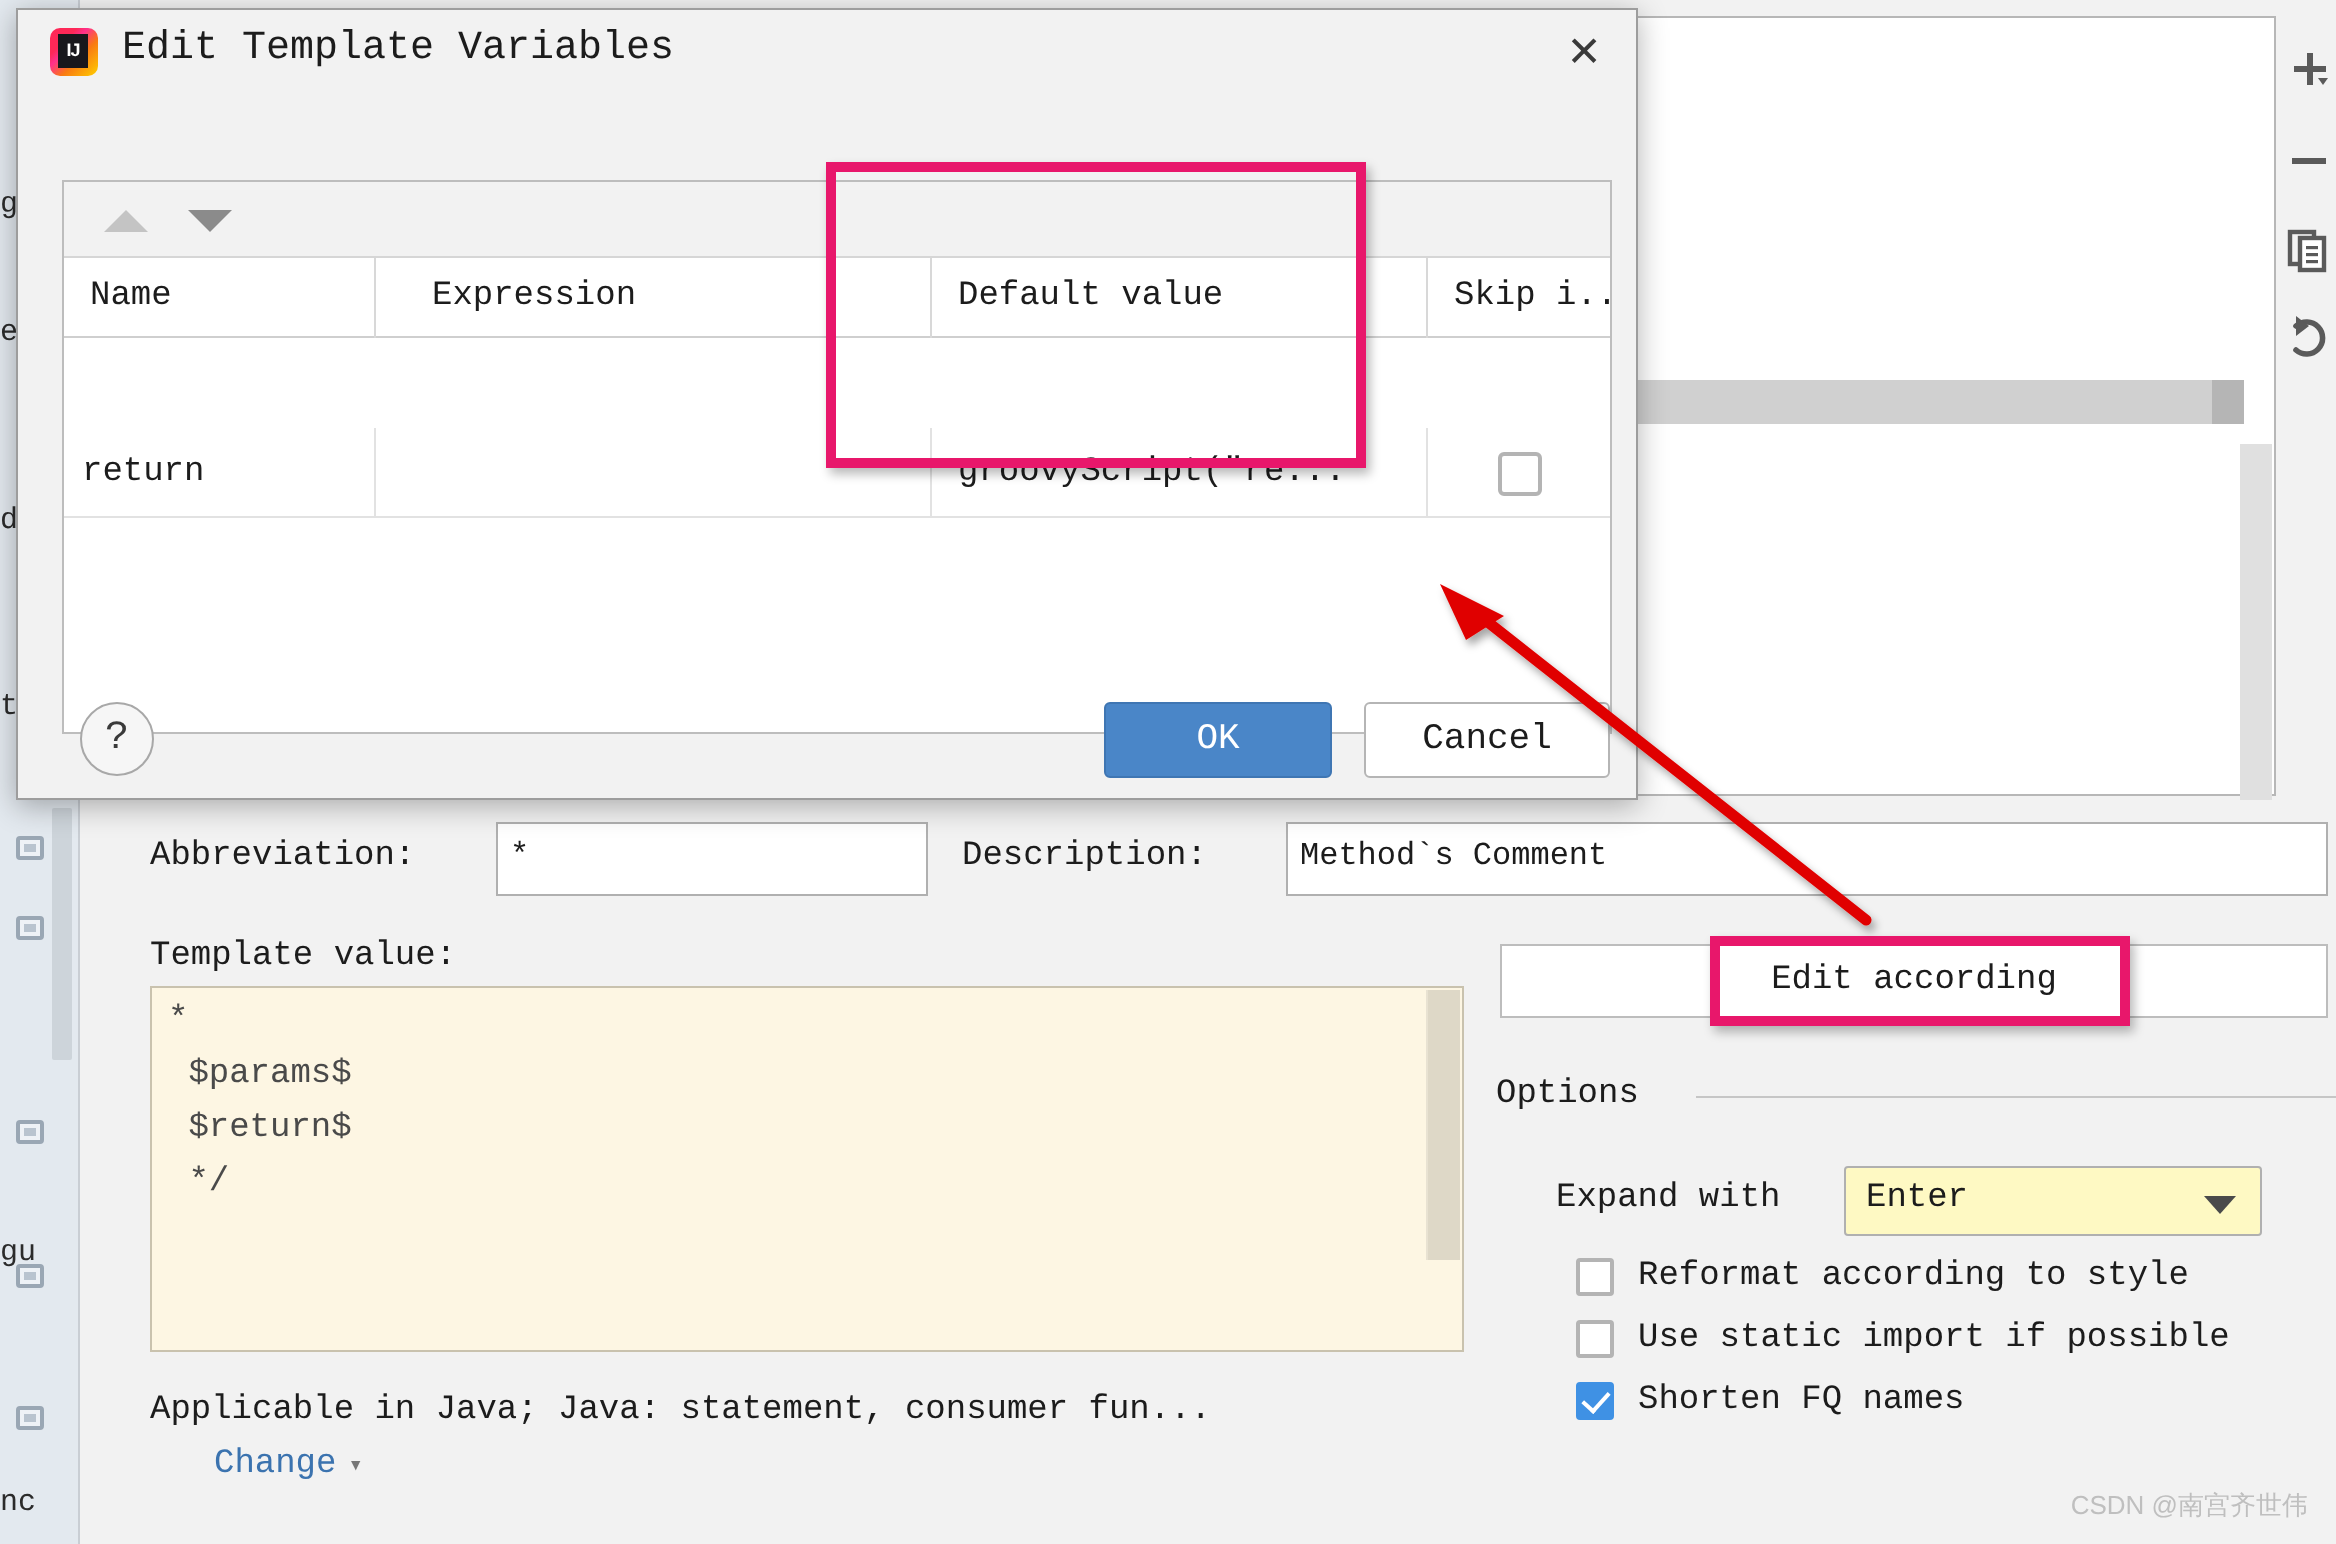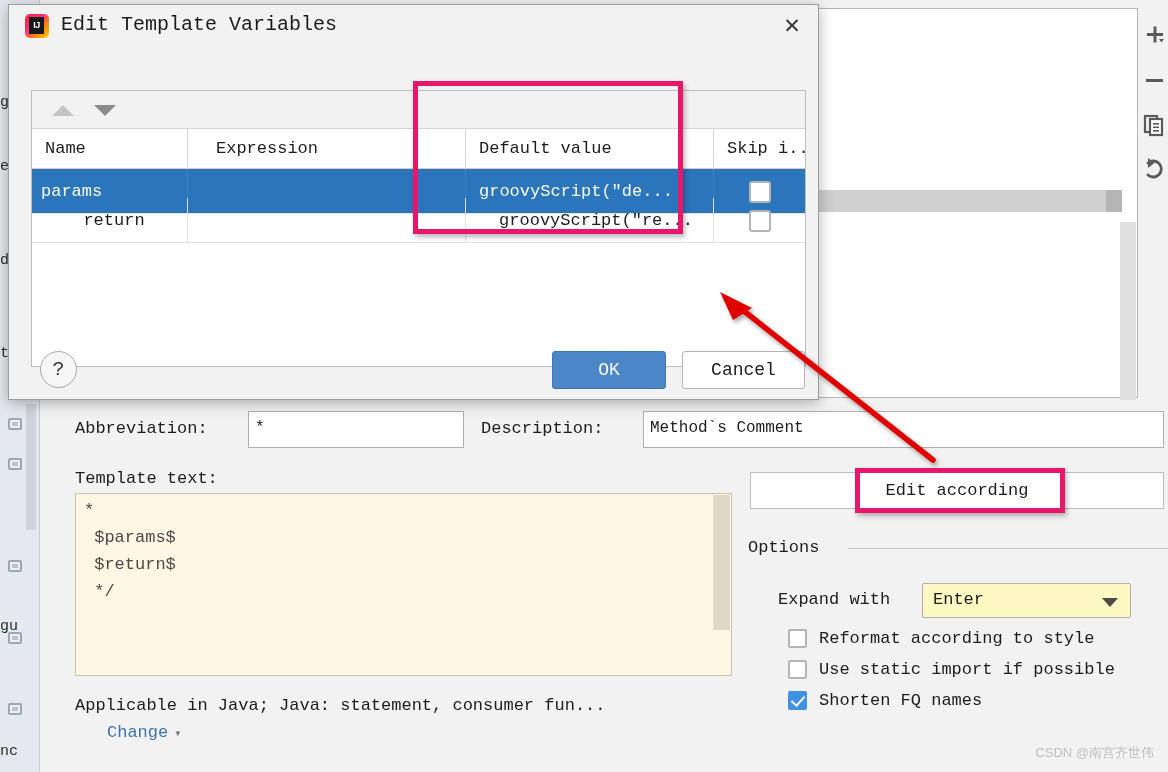--- a/index.html
+++ b/index.html
@@ -475,21 +475,21 @@
     </div>
 
     <div class="form-panel"></div>
 
     <div class="lbl" style="left:75px; top:419px;">Abbreviation:</div>
     <div class="txtfield" style="left:248px; top:411px; width:216px; height:37px;">*</div>
 
     <div class="lbl" style="left:481px; top:419px;">Description:</div>
     <div class="txtfield" style="left:643px; top:411px; width:521px; height:37px;">Method`s Comment</div>
 
-    <div class="lbl" style="left:75px; top:469px;">Template text:</div>
+    <div class="lbl" style="left:75px; top:469px;">Template value:</div>
 
     <div class="template-area">
       <div class="template-text">*
  $params$
  $return$
  */</div>
       <div class="template-scrollbar"></div>
     </div>
 
     <div class="applicable">Applicable in Java; Java: statement, consumer fun...</div>
@@ -537,30 +537,22 @@
         <div class="sort-arrow sort-down"></div>
       </div>
 
       <div class="tbl-header">
         <div class="th first" style="left:0px;   width:155px;">Name</div>
         <div class="th" style="left:155px; width:278px;padding-left:28px;">Expression</div>
         <div class="th" style="left:433px; width:248px;">Default value</div>
         <div class="th" style="left:681px; width:92px;">Skip i...</div>
       </div>
 
-      <div class="tbl-row selected" style="top:78px;">
-        <div class="td first" style="left:0px;   width:155px;">params</div>
-        <div class="td" style="left:155px; width:278px;"></div>
-        <div class="td" style="left:433px; width:248px;">groovyScript("de...</div>
-        <div class="td td-check" style="left:681px; width:92px;">
-          <span class="rowcb"></span>
-        </div>
-      </div>
-
-      <div class="tbl-row" style="top:107px;text-align:center;">
+
+      <div class="tbl-row" style="top:123px;">
         <div class="td first" style="left:0px;   width:155px;">return</div>
         <div class="td" style="left:155px; width:278px;"></div>
         <div class="td" style="left:433px; width:248px;">groovyScript("re...</div>
         <div class="td td-check" style="left:681px; width:92px;">
           <span class="rowcb"></span>
         </div>
       </div>
     </div>
 
     <div class="help-btn">?</div>

